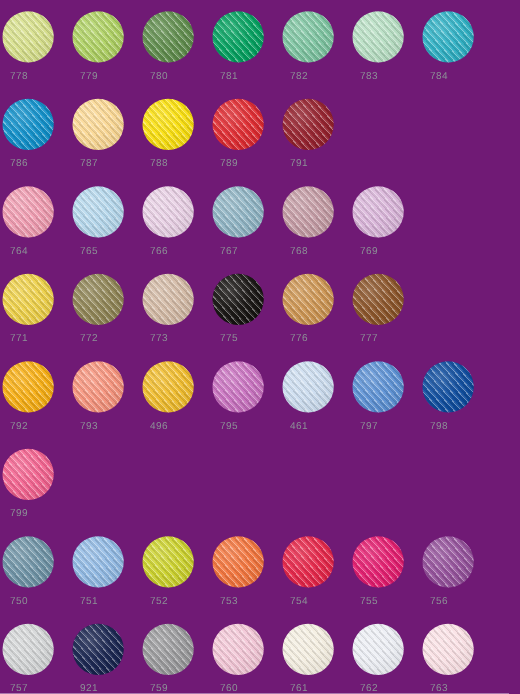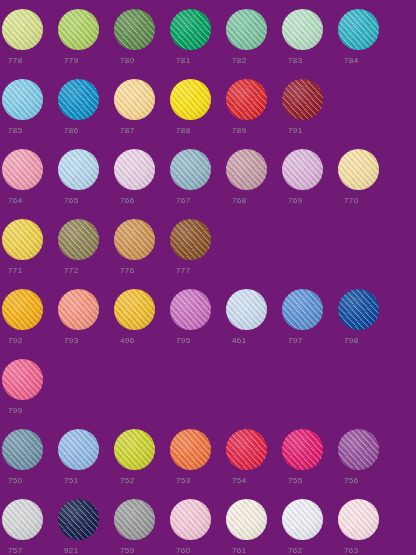--- a/index.html
+++ b/index.html
@@ -143,24 +143,20 @@
           <div class="swatch-disc" style="background-color: rgb(183, 223, 195);"></div>
           <div class="swatch-label">783</div>
         </div>
         <div class="swatch-cell">
           <div class="swatch-disc" style="background-color: rgb(44, 176, 196);"></div>
           <div class="swatch-label">784</div>
         </div>
       </div>
       <div class="swatch-row">
         <div class="swatch-cell">
-          <div class="swatch-disc" style="background-color: rgb(127, 203, 232);"></div>
-          <div class="swatch-label">785</div>
-        </div>
-        <div class="swatch-cell">
           <div class="swatch-disc" style="background-color: rgb(13, 143, 202);"></div>
           <div class="swatch-label">786</div>
         </div>
         <div class="swatch-cell">
           <div class="swatch-disc" style="background-color: rgb(251, 216, 147);"></div>
           <div class="swatch-label">787</div>
         </div>
         <div class="swatch-cell">
           <div class="swatch-disc" style="background-color: rgb(251, 224, 12);"></div>
           <div class="swatch-label">788</div>
@@ -192,35 +188,39 @@
           <div class="swatch-label">767</div>
         </div>
         <div class="swatch-cell">
           <div class="swatch-disc" style="background-color: rgb(196, 155, 164);"></div>
           <div class="swatch-label">768</div>
         </div>
         <div class="swatch-cell">
           <div class="swatch-disc" style="background-color: rgb(217, 180, 217);"></div>
           <div class="swatch-label">769</div>
         </div>
-        <div class="swatch-cell">
-          <div class="swatch-disc" style="background-color: rgb(243, 223, 160);"></div>
-          <div class="swatch-label">770</div>
-        </div>
       </div>
       <div class="swatch-row">
         <div class="swatch-cell">
           <div class="swatch-disc" style="background-color: rgb(238, 208, 70);"></div>
           <div class="swatch-label">771</div>
         </div>
         <div class="swatch-cell">
           <div class="swatch-disc" style="background-color: rgb(142, 131, 83);"></div>
           <div class="swatch-label">772</div>
         </div>
         <div class="swatch-cell">
+          <div class="swatch-disc" style="background-color: rgb(211, 185, 164);"></div>
+          <div class="swatch-label">773</div>
+        </div>
+        <div class="swatch-cell">
+          <div class="swatch-disc" style="background-color: rgb(20, 17, 15);"></div>
+          <div class="swatch-label">775</div>
+        </div>
+        <div class="swatch-cell">
           <div class="swatch-disc" style="background-color: rgb(205, 148, 80);"></div>
           <div class="swatch-label">776</div>
         </div>
         <div class="swatch-cell">
           <div class="swatch-disc" style="background-color: rgb(138, 82, 38);"></div>
           <div class="swatch-label">777</div>
         </div>
       </div>
       <div class="swatch-row">
         <div class="swatch-cell">

